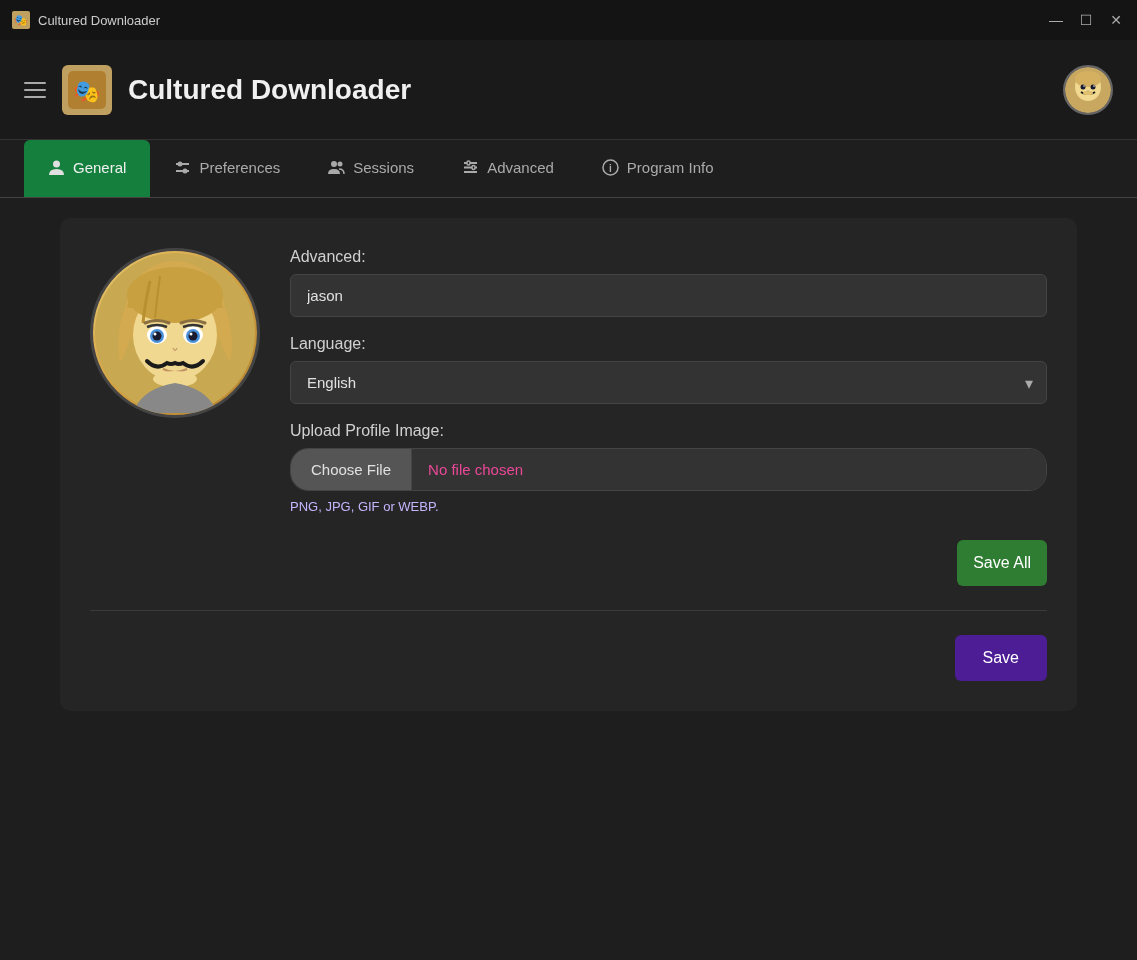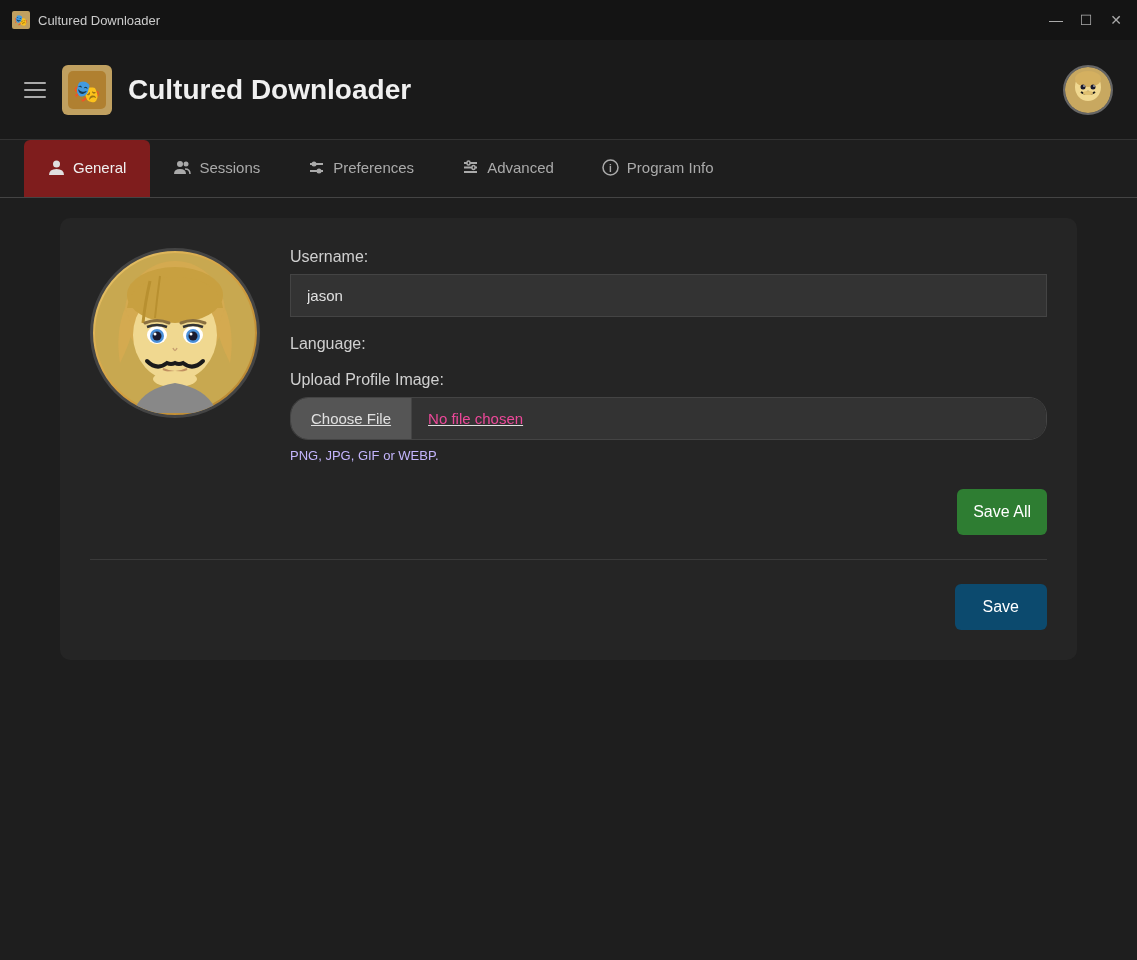--- a/index.html
+++ b/index.html
@@ -134,21 +134,21 @@
       color: #aaa;
       border-bottom: 3px solid transparent;
       background: none;
       border-left: none;
       border-right: none;
       border-top: none;
       height: 100%;
     }
     .nav-tab.active {
       color: #f0f0f0;
-      background: #7f1d1d;
+      background: #15803d;
       border-radius: 6px 6px 0 0;
       border-bottom: 3px solid transparent;
     }
 
     
     .main-content {
       padding: 20px 60px;
       background: #1e1e1e;
       height: calc(960px - 40px - 100px - 58px);
       overflow-y: auto;
@@ -194,21 +194,21 @@
     }
 
     .form-label {
       font-size: 16px;
       color: #d0d0d0;
     }
 
     .form-input {
       background: #333;
       border: 1px solid #444;
-      border-radius: 0;
+      border-radius: 6px;
       padding: 12px 16px;
       font-size: 15px;
       color: #e0e0e0;
       outline: none;
       width: 100%;
     }
 
     .form-select-wrapper {
       position: relative;
     }
@@ -232,21 +232,20 @@
       pointer-events: none;
       color: #aaa;
       font-size: 16px;
     }
 
     .file-upload-wrapper {
       display: flex;
       border-radius: 18px;
       overflow: hidden;
       border: 1px solid #444;
-      text-decoration: underline;
     }
     .choose-file-btn {
       background: #555;
       border: none;
       padding: 12px 20px;
       font-size: 15px;
       color: #e0e0e0;
       cursor: pointer;
       white-space: nowrap;
       border-right: 1px solid #444;
@@ -313,21 +312,21 @@
       display: flex;
       align-items: center;
     }
 
     .save-row {
       display: flex;
       justify-content: flex-end;
       margin-top: 12px;
     }
     .btn-save {
-      background: #0c4a6e;
+      background: #4c1d95;
       border: none;
       border-radius: 6px;
       padding: 14px 28px;
       font-size: 16px;
       color: #fff;
       cursor: pointer;
       font-weight: 500;
     }
 
     
@@ -389,35 +388,35 @@
 <nav class="nav-tabs">
   <button class="nav-tab active">
     <svg width="17" height="17" viewBox="0 0 17 17">
       <circle cx="8.5" cy="5" r="3.5" fill="#e0e0e0"></circle>
       <path d="M1 16 Q1 10 8.5 10 Q16 10 16 16" fill="#e0e0e0"></path>
     </svg>
     <span>General</span>
   </button>
   <button class="nav-tab">
     <svg width="17" height="17" viewBox="0 0 17 17">
+      <line x1="2" y1="5" x2="15" y2="5" stroke="#aaa" stroke-width="2"></line>
+      <circle cx="6" cy="5" r="2.5" fill="#aaa"></circle>
+      <line x1="2" y1="12" x2="15" y2="12" stroke="#aaa" stroke-width="2"></line>
+      <circle cx="11" cy="12" r="2.5" fill="#aaa"></circle>
+    </svg>
+    <span>Preferences</span>
+  </button>
+  <button class="nav-tab">
+    <svg width="17" height="17" viewBox="0 0 17 17">
       <circle cx="6" cy="5" r="3" fill="#aaa"></circle>
       <circle cx="12" cy="5" r="2.5" fill="#aaa"></circle>
       <path d="M0 15 Q0 10 6 10 Q12 10 12 15" fill="#aaa"></path>
       <path d="M11 10 Q16 10 16 15" fill="none" stroke="#aaa" stroke-width="1.5"></path>
     </svg>
     <span>Sessions</span>
-  </button>
-  <button class="nav-tab">
-    <svg width="17" height="17" viewBox="0 0 17 17">
-      <line x1="2" y1="5" x2="15" y2="5" stroke="#aaa" stroke-width="2"></line>
-      <circle cx="6" cy="5" r="2.5" fill="#aaa"></circle>
-      <line x1="2" y1="12" x2="15" y2="12" stroke="#aaa" stroke-width="2"></line>
-      <circle cx="11" cy="12" r="2.5" fill="#aaa"></circle>
-    </svg>
-    <span>Preferences</span>
   </button>
   <button class="nav-tab">
     <svg width="17" height="17" viewBox="0 0 17 17">
       <line x1="2" y1="4" x2="15" y2="4" stroke="#aaa" stroke-width="2"></line>
       <line x1="2" y1="8.5" x2="15" y2="8.5" stroke="#aaa" stroke-width="2"></line>
       <line x1="2" y1="13" x2="15" y2="13" stroke="#aaa" stroke-width="2"></line>
       <rect x="5" y="2" width="3" height="4" rx="1.5" fill="#1e1e1e" stroke="#aaa" stroke-width="1.5"></rect>
       <rect x="10" y="6.5" width="3" height="4" rx="1.5" fill="#1e1e1e" stroke="#aaa" stroke-width="1.5"></rect>
     </svg>
     <span>Advanced</span>
@@ -483,26 +482,36 @@
           <ellipse cx="80" cy="126" rx="22" ry="8" fill="#f0d890"></ellipse>
 
           <path d="M40 155 Q50 135 80 130 Q110 135 120 155" fill="#888"></path>
           <rect x="0" y="155" width="160" height="10" fill="#888"></rect>
         </svg>
       </div>
 
       <div class="form-area">
 
         <div class="form-group">
-          <label class="form-label">Username:</label>
+          <label class="form-label">Advanced:</label>
           <input type="text" class="form-input" value="jason" style="">
         </div>
 
         <div class="form-group">
           <label class="form-label">Language:</label>
+          <div class="form-select-wrapper">
+            <select class="form-select">
+              <option value="English">English</option>
+              <option value="Japanese">Japanese</option>
+              <option value="Chinese">Chinese</option>
+              <option value="Spanish">Spanish</option>
+              <option value="French">French</option>
+            </select>
+            <span class="select-arrow">▾</span>
+          </div>
         </div>
 
         <div class="form-group">
           <label class="form-label">Upload Profile Image:</label>
           <div class="file-upload-wrapper">
             <button class="choose-file-btn">Choose File</button>
             <span class="file-name-display">No file chosen</span>
 
           </div>
           <span class="file-hint">PNG, JPG, GIF or WEBP.</span>

